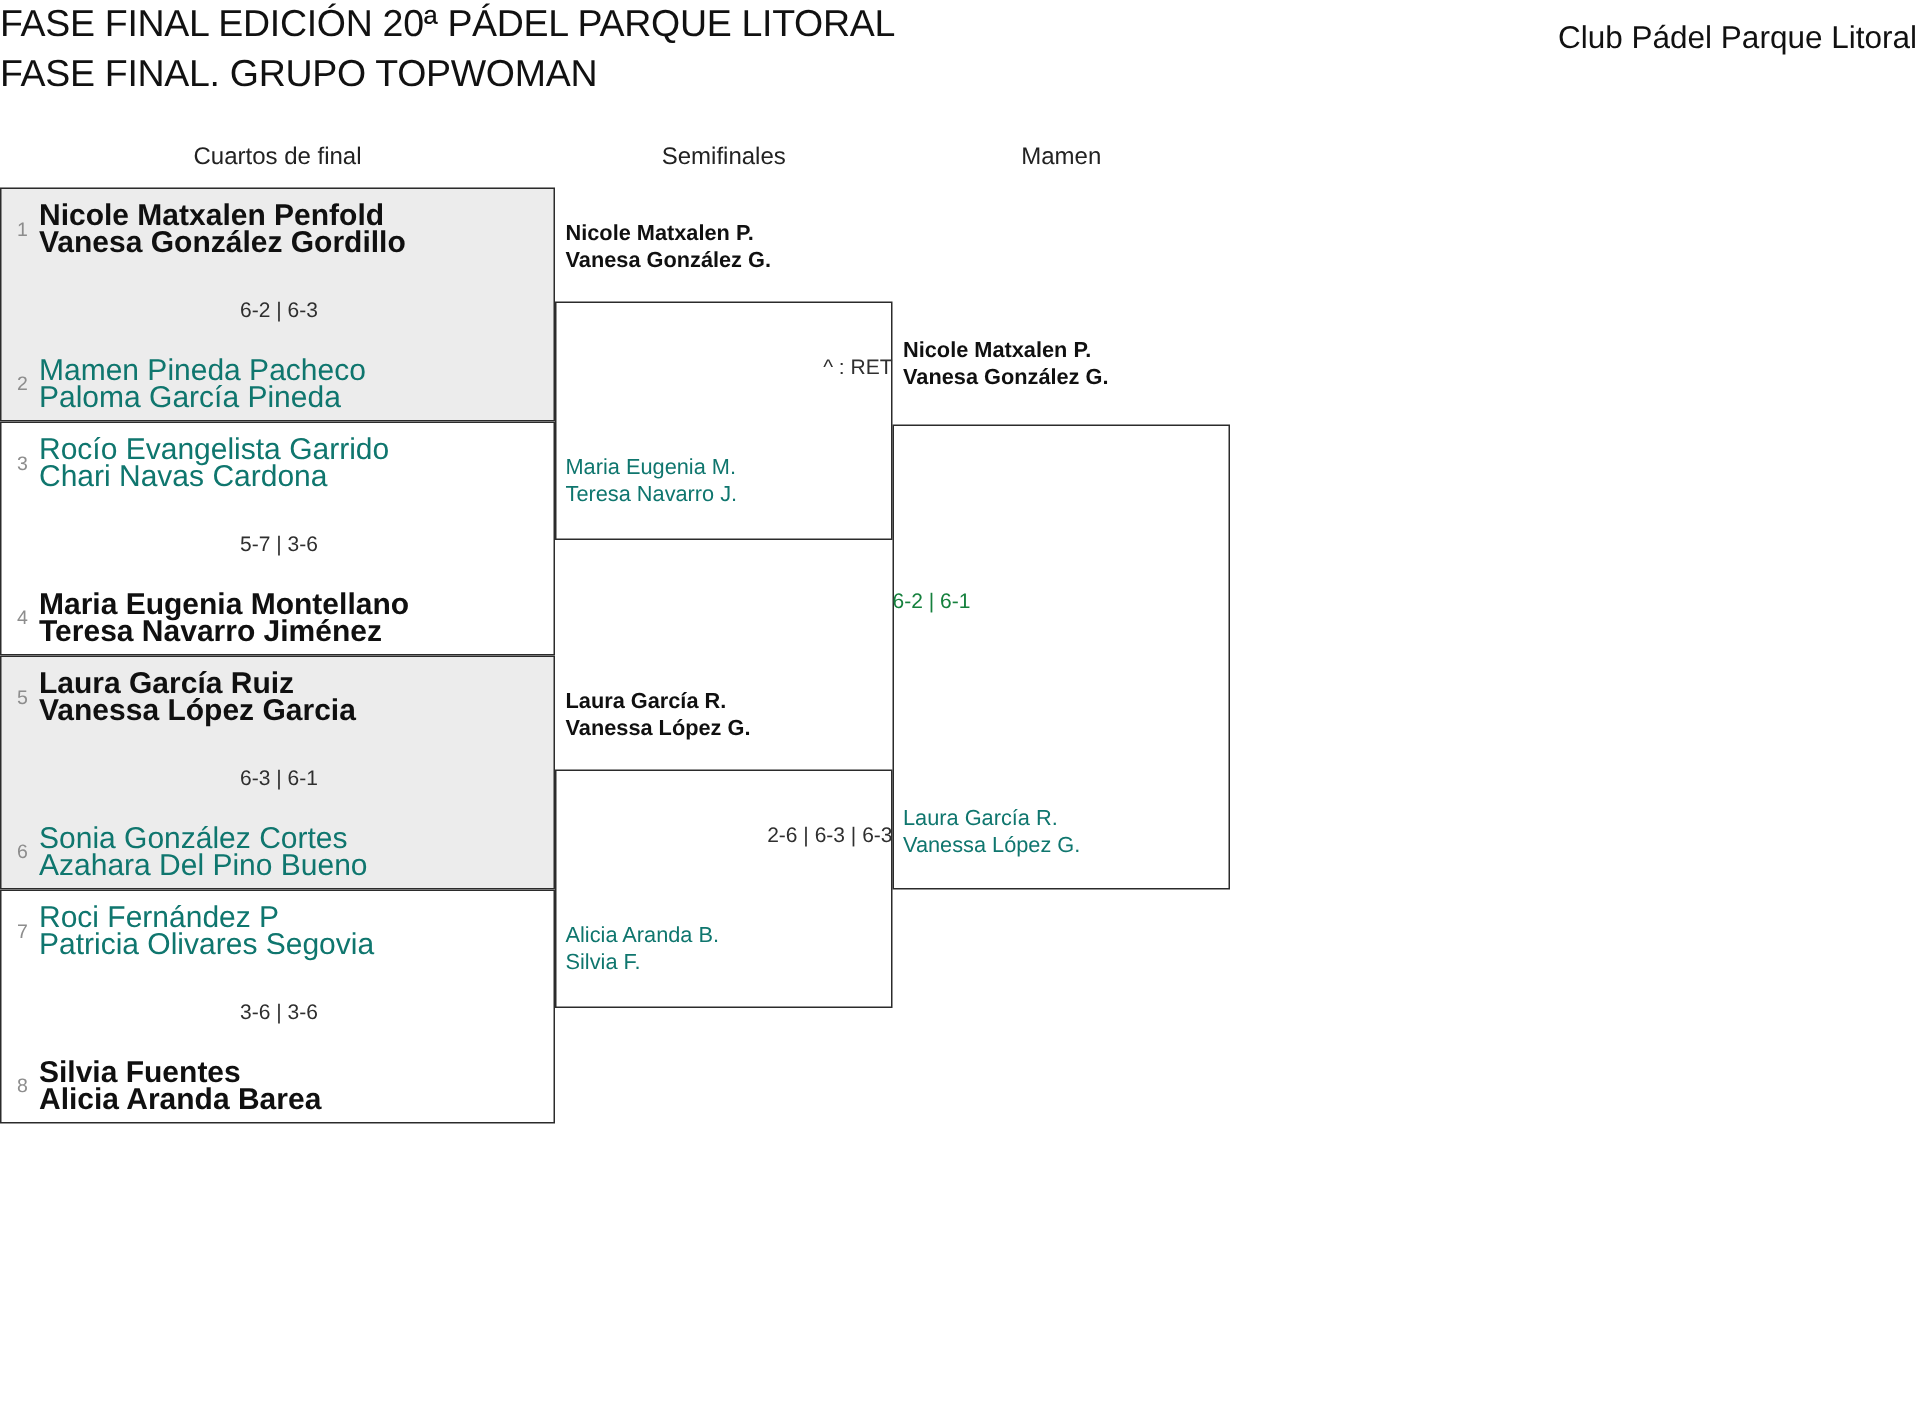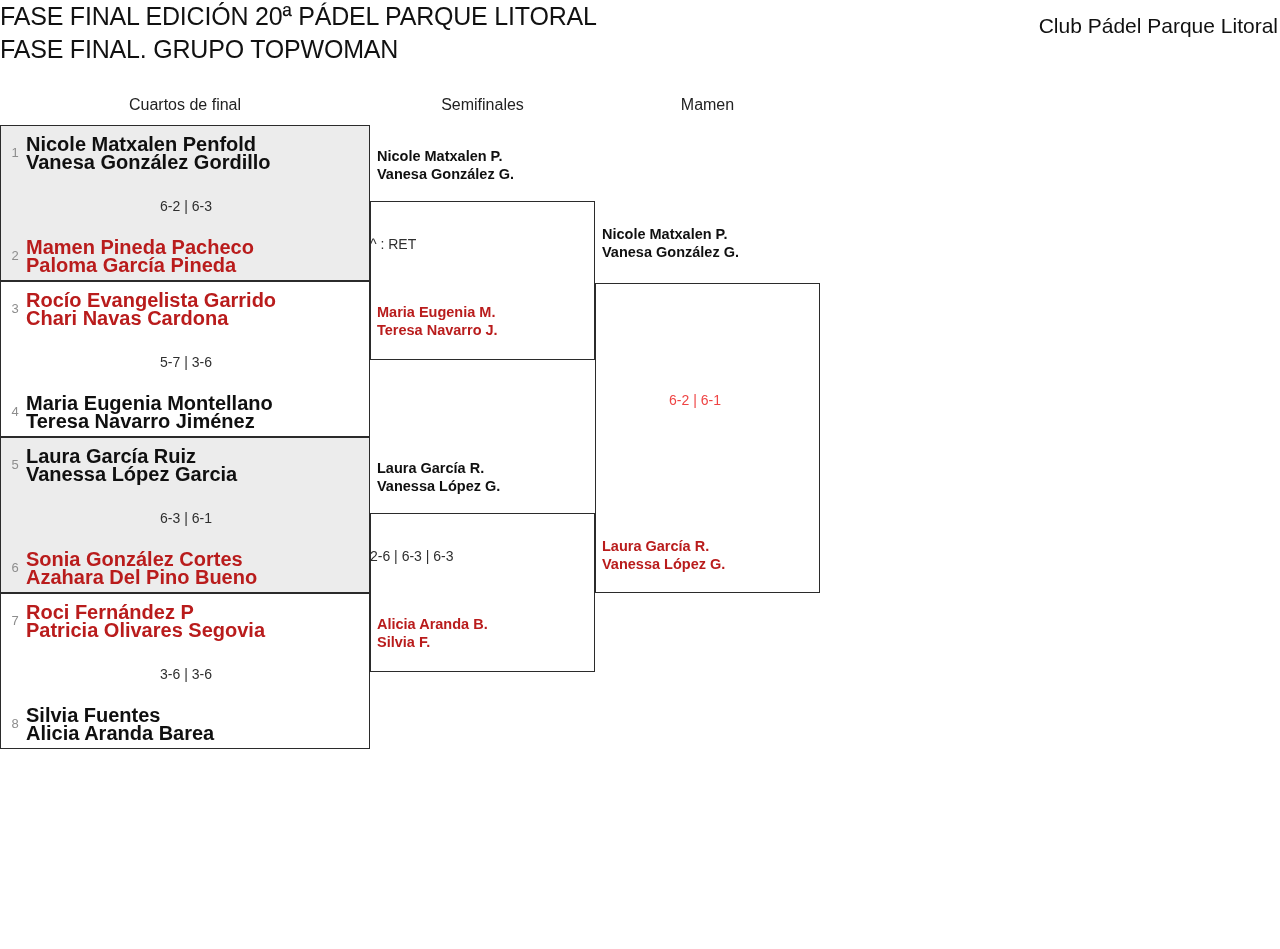--- a/index.html
+++ b/index.html
@@ -66,21 +66,21 @@
     font-size: 13px;
     color: #8d8d8d;
   }
   .qf-names {
     position: absolute;
     left: 25px;
     right: 6px;
     font-size: 20px;
     line-height: 18px;
   }
-  .loser  { color: #b91c1c; font-weight: 700; }
+  .loser  { color: #0f766e; font-weight: 400; }
   .winner { color: #101010; font-weight: 700; }
 
   .qf-score {
     position: absolute;
     left: 0; width: 370px;
     text-align: center;
     font-size: 14px;
     color: #2f2f2f;
   }
 
@@ -95,21 +95,21 @@
   .sf-box {
     position: absolute;
     left: 370px;
     width: 225px;
     border: 1px solid #2b2b2b;
     background: transparent;
   }
   .sf-score {
     position: absolute;
     left: 0; width: 225px;
-    text-align: left;
+    text-align: right;
     font-size: 14px;
     color: #2f2f2f;
   }
 
   
   .fin-names {
     position: absolute;
     left: 602px;
     font-size: 14.5px;
     line-height: 18px;
@@ -119,23 +119,23 @@
     position: absolute;
     left: 595px;
     width: 225px;
     border: 1px solid #2b2b2b;
     background: transparent;
   }
   .fin-score {
     position: absolute;
     left: 595px;
     width: 200px;
-    text-align: center;
+    text-align: left;
     font-size: 14px;
-    color: #ef4444;
+    color: #15803d;
   }
 </style>
 </head>
 <body>
 
 <div id="page">
 
   <div class="title-block">
     <div class="title-line">FASE FINAL EDICIÓN 20ª PÁDEL PARQUE LITORAL</div>
     <div class="title-line">FASE FINAL. GRUPO TOPWOMAN</div>

